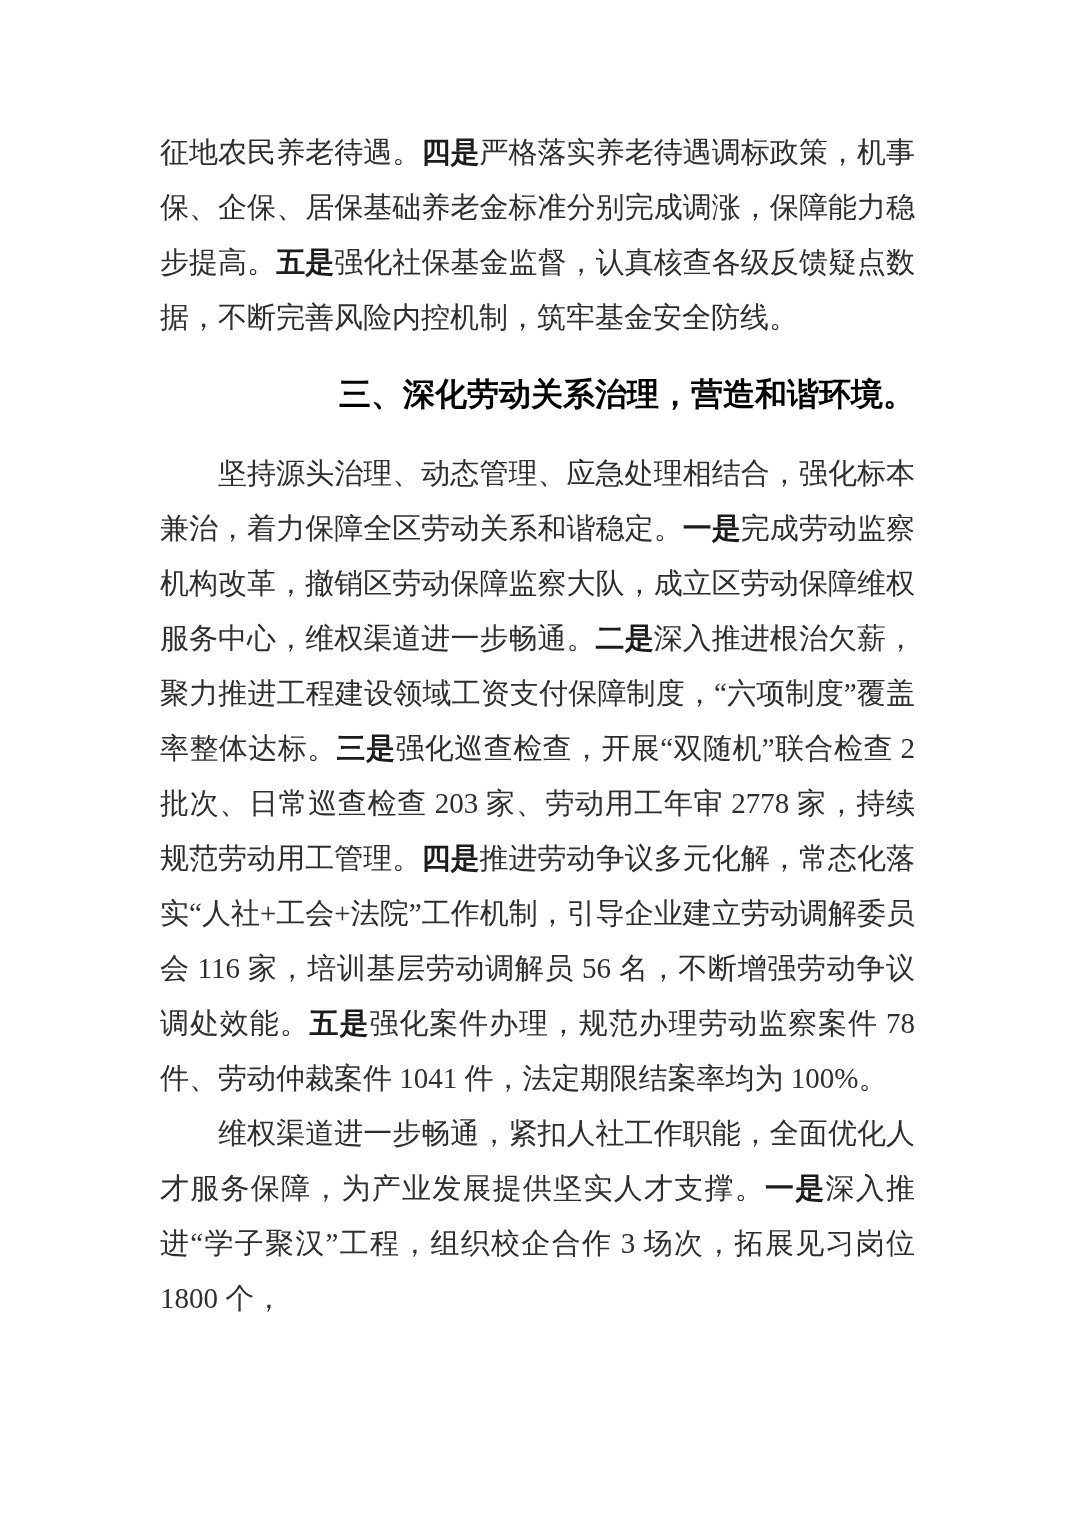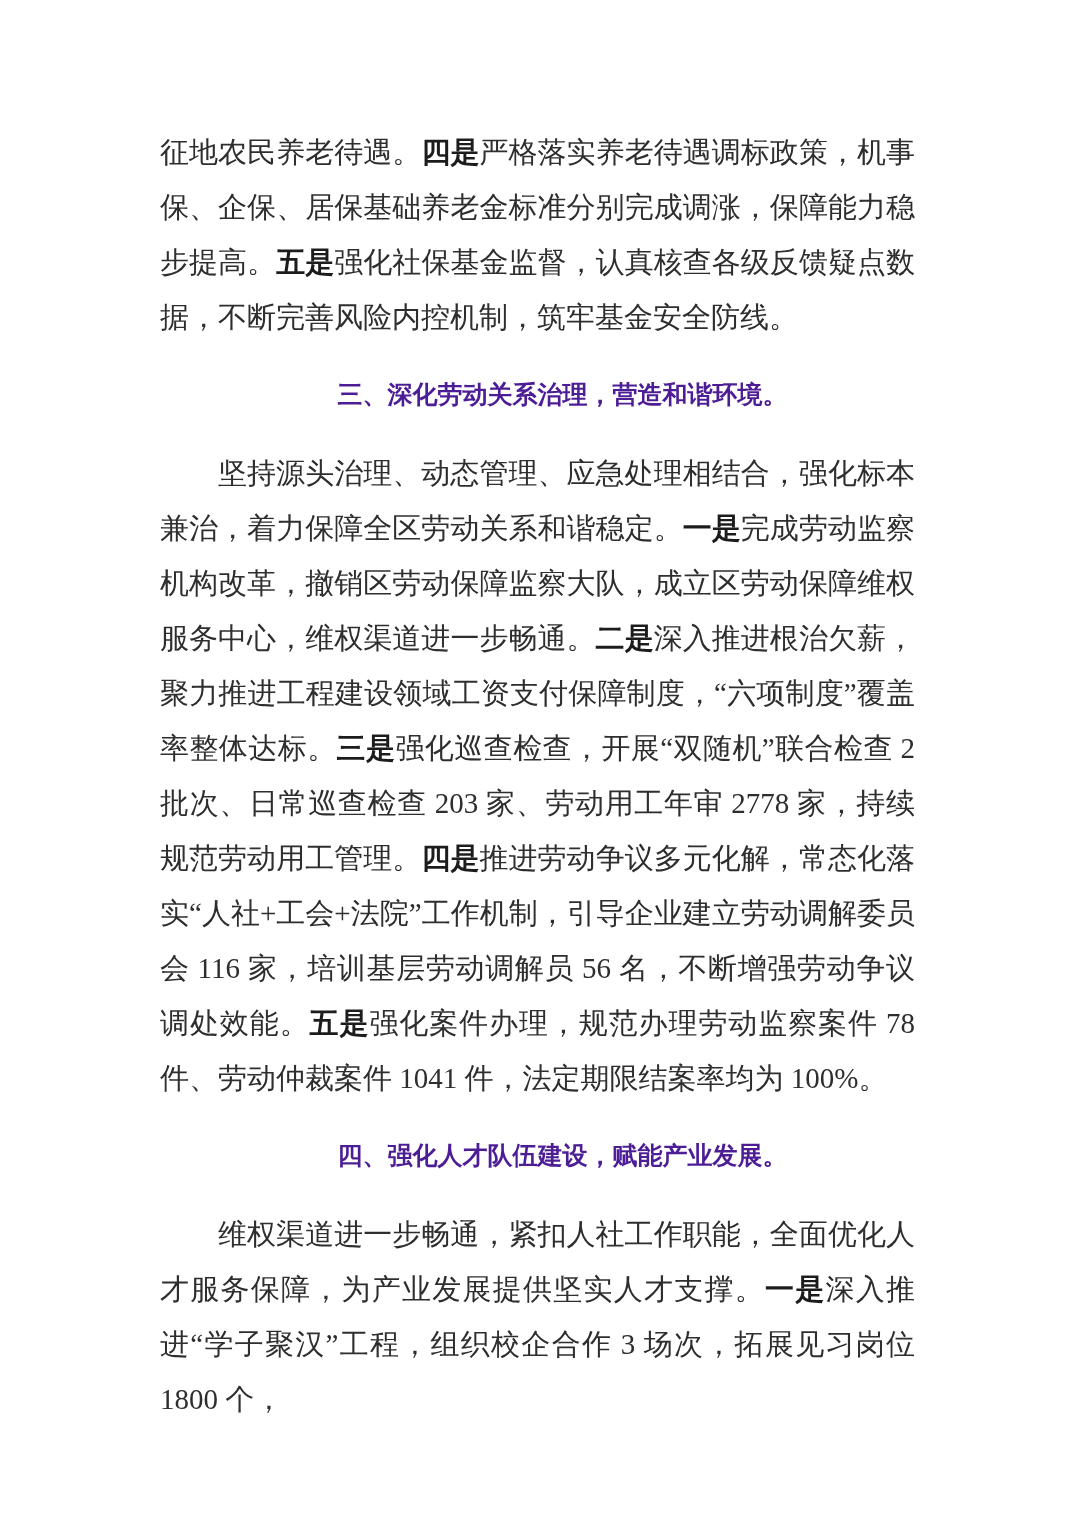--- a/index.html
+++ b/index.html
@@ -36,31 +36,30 @@
     font-weight: normal;
   }
   .para .run-bold {
     font-weight: bold;
     color: #1c1c1c;
   }
   .heading {
     margin: 22px 0 24px 0;
     font-family: "Liberation Sans", "DejaVu Sans", sans-serif;
     font-weight: bold;
-    font-size: 25px;
+    font-size: 32px;
     line-height: 55px;
-    color: #4c1d95;
+    color: #000000;
     text-indent: 2em;
-    text-align: center;
+    text-align: right;
   }
 </style>
 </head>
 <body>
 
 <div class="page">
   <div class="doc-body" id="doc-body">
       <p class="para no-indent"><span class="run">征地农民养老待遇。</span><b class="run run-bold">四是</b><span class="run">严格落实养老待遇调标政策，机事保、企保、居保基础养老金标准分别完成调涨，保障能力稳步提高。</span><b class="run run-bold">五是</b><span class="run">强化社保基金监督，认真核查各级反馈疑点数据，不断完善风险内控机制，筑牢基金安全防线。</span></p>
       <h2 class="heading">三、深化劳动关系治理，营造和谐环境。</h2>
       <p class="para"><span class="run">坚持源头治理、动态管理、应急处理相结合，强化标本兼治，着力保障全区劳动关系和谐稳定。</span><b class="run run-bold">一是</b><span class="run">完成劳动监察机构改革，撤销区劳动保障监察大队，成立区劳动保障维权服务中心，维权渠道进一步畅通。</span><b class="run run-bold">二是</b><span class="run">深入推进根治欠薪，聚力推进工程建设领域工资支付保障制度，“六项制度”覆盖率整体达标。</span><b class="run run-bold">三是</b><span class="run">强化巡查检查，开展“双随机”联合检查 2 批次、日常巡查检查 203 家、劳动用工年审 2778 家，持续规范劳动用工管理。</span><b class="run run-bold">四是</b><span class="run">推进劳动争议多元化解，常态化落实“人社+工会+法院”工作机制，引导企业建立劳动调解委员会 116 家，培训基层劳动调解员 56 名，不断增强劳动争议调处效能。</span><b class="run run-bold">五是</b><span class="run">强化案件办理，规范办理劳动监察案件 78 件、劳动仲裁案件 1041 件，法定期限结案率均为 100%。</span></p>
-      <h2 class="heading">四、强化人才队伍建设，赋能产业发展。</h2>
       <p class="para"><span class="run">维权渠道进一步畅通，紧扣人社工作职能，全面优化人才服务保障，为产业发展提供坚实人才支撑。</span><b class="run run-bold">一是</b><span class="run">深入推进“学子聚汉”工程，组织校企合作 3 场次，拓展见习岗位 1800 个，</span></p>
     </div>
 </div>
 
 </body></html>

